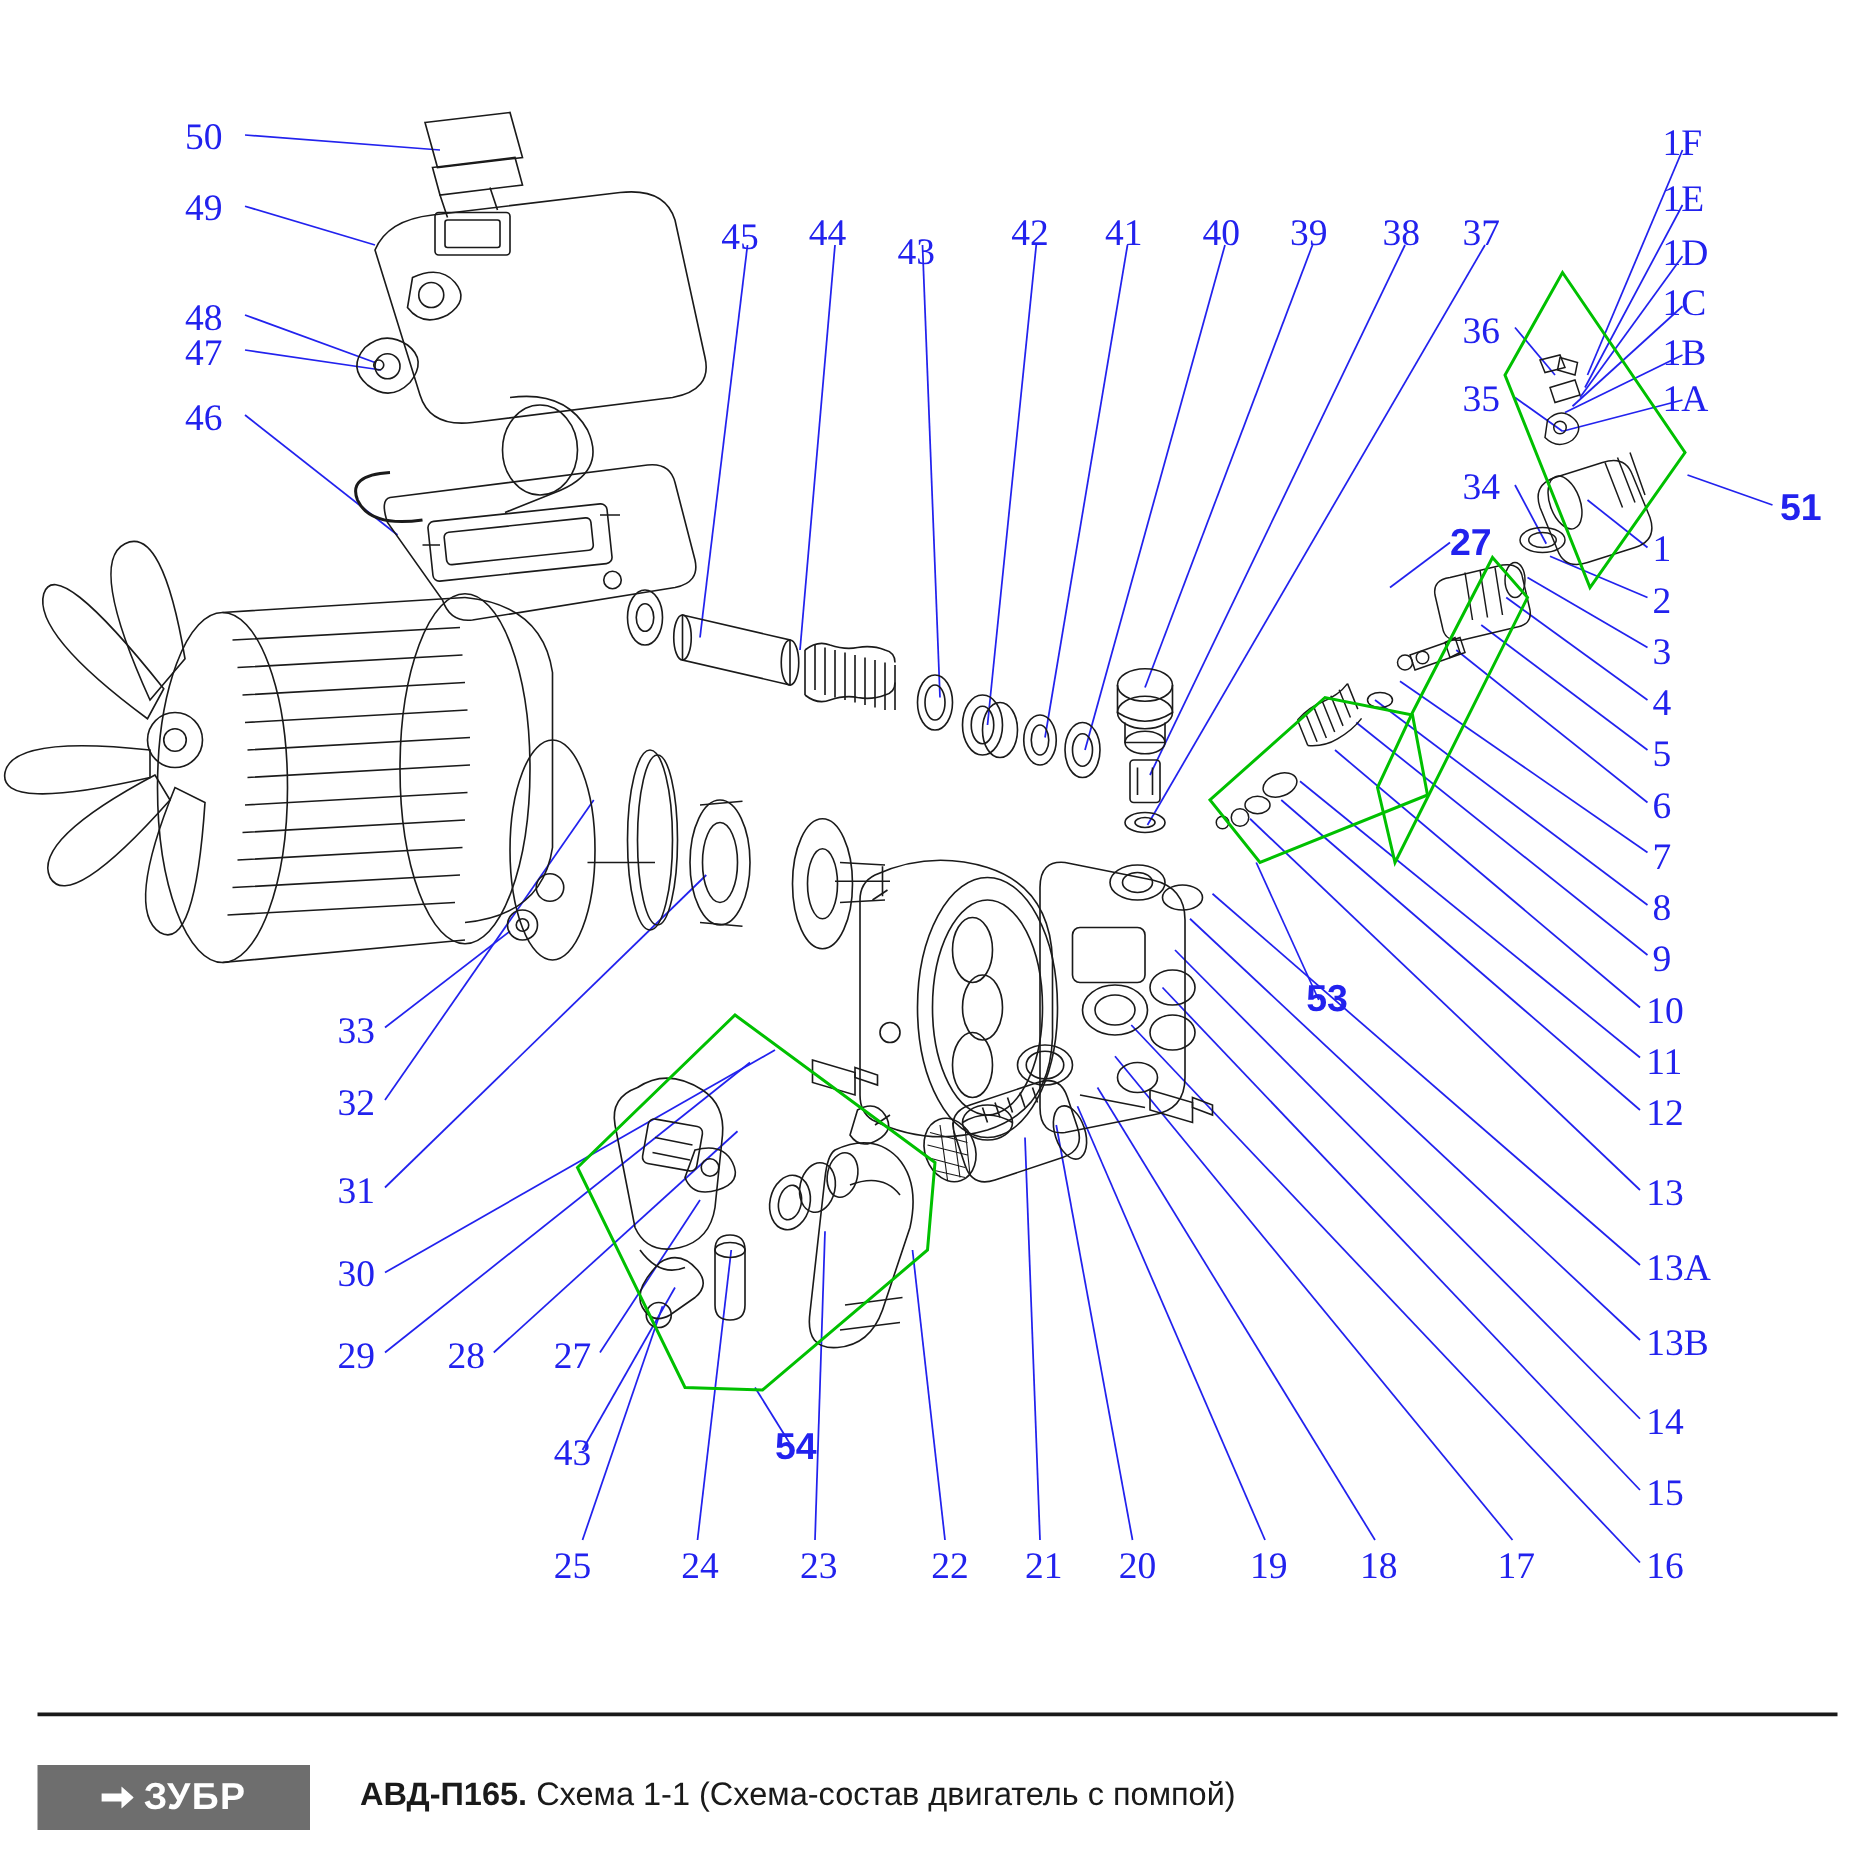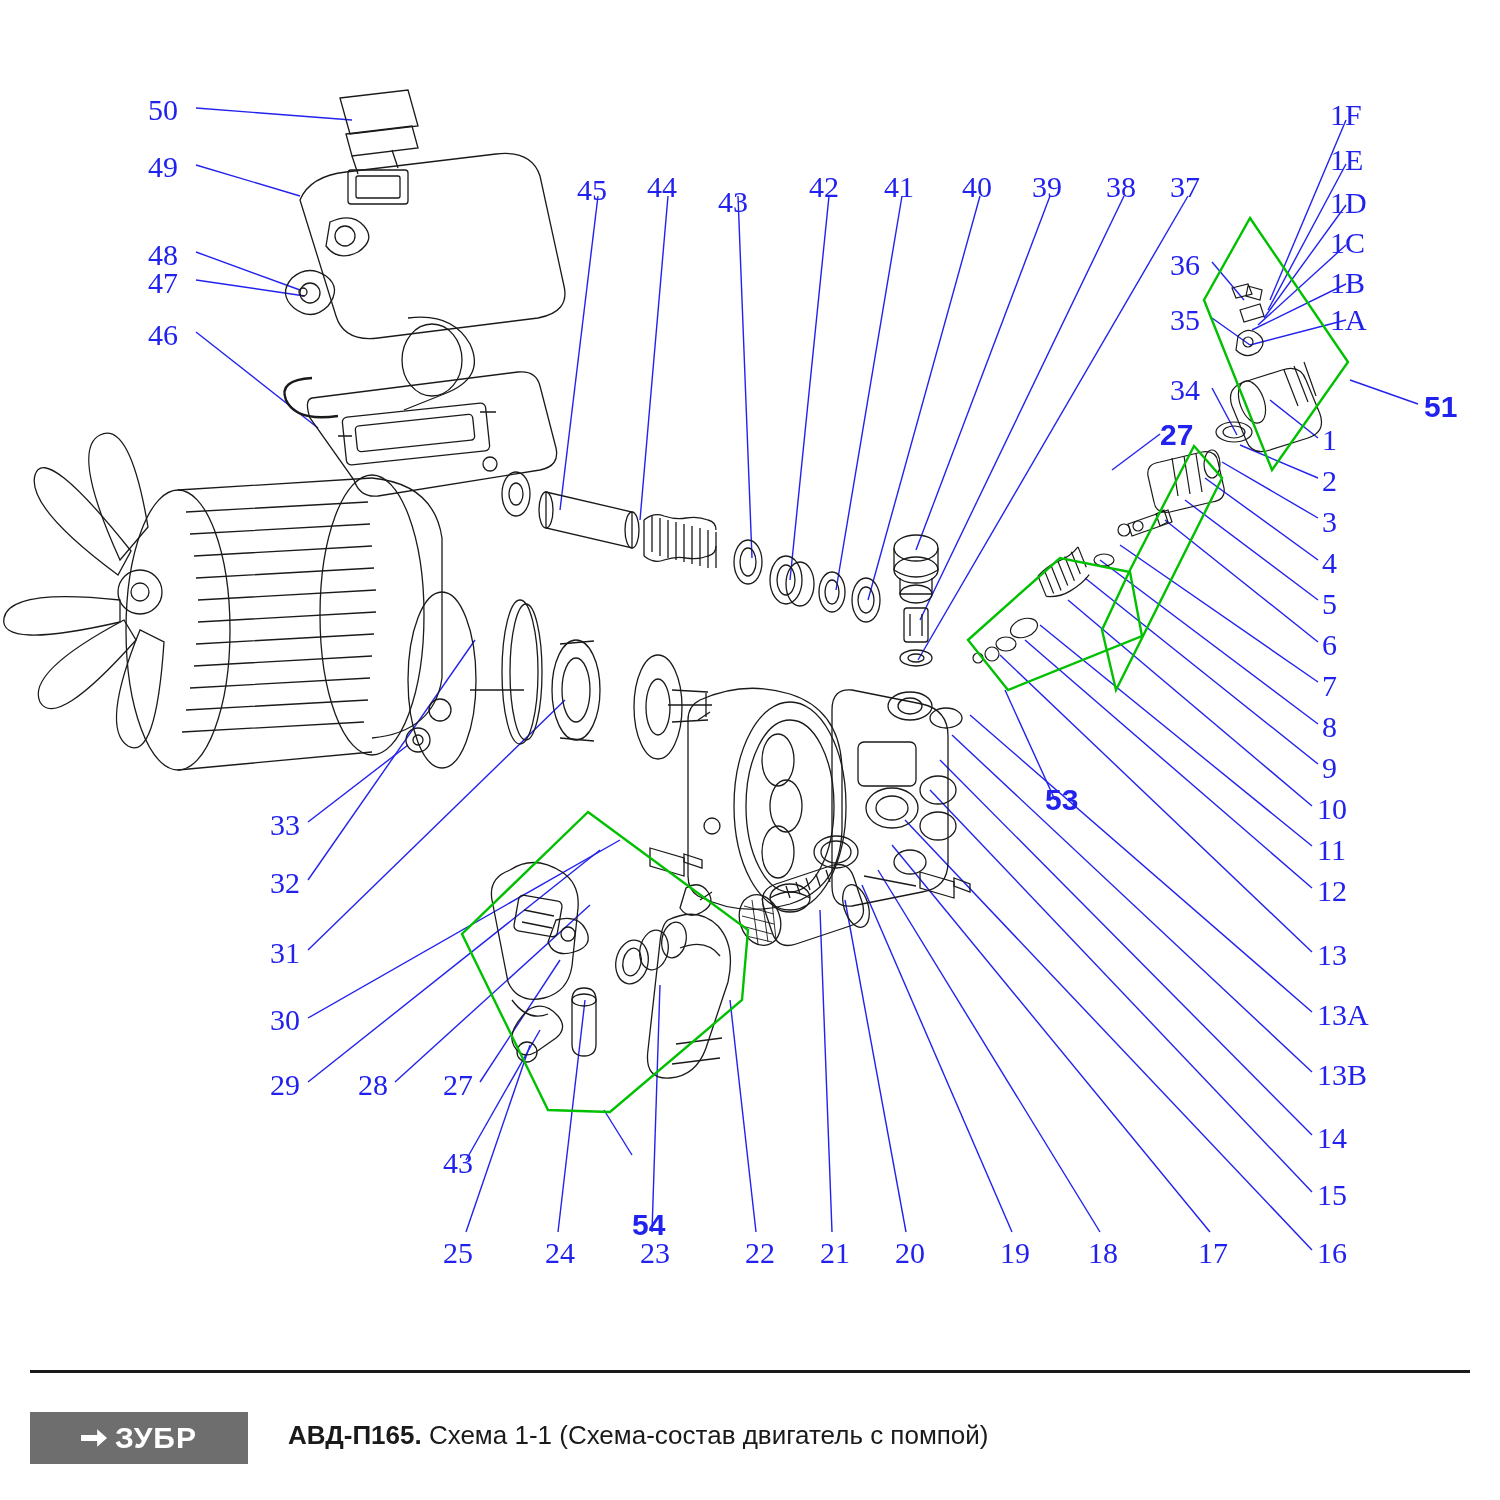--- a/index.html
+++ b/index.html
@@ -430,21 +430,21 @@
     <div class="callout" style="left: 1170px; top: 375px;">34</div>
     <div class="callout" style="left: 1330px; top: 100px;">1F</div>
     <div class="callout" style="left: 1330px; top: 145px;">1E</div>
     <div class="callout" style="left: 1330px; top: 188px; text-align: center;">1D</div>
     <div class="callout" style="left: 1330px; top: 228px;">1C</div>
     <div class="callout" style="left: 1330px; top: 268px;">1B</div>
     <div class="callout" style="left: 1330px; top: 305px;">1A</div>
     <div class="callout bold" style="left: 1424px; top: 392px;">51</div>
     <div class="callout bold" style="left: 1160px; top: 420px;">27</div>
     <div class="callout bold" style="left: 1045px; top: 785px;">53</div>
-    <div class="callout bold" style="left: 620px; top: 1210px; margin-left: 12px;">54</div>
+    <div class="callout bold" style="left: 620px; top: 1143px;">54</div>
     <div class="callout" style="left: 1322px; top: 425px;">1</div>
     <div class="callout" style="left: 1322px; top: 466px;">2</div>
     <div class="callout" style="left: 1322px; top: 507px;">3</div>
     <div class="callout" style="left: 1322px; top: 548px;">4</div>
     <div class="callout" style="left: 1322px; top: 589px;">5</div>
     <div class="callout" style="left: 1322px; top: 630px;">6</div>
     <div class="callout" style="left: 1322px; top: 671px;">7</div>
     <div class="callout" style="left: 1322px; top: 712px;">8</div>
     <div class="callout" style="left: 1322px; top: 753px;">9</div>
     <div class="callout" style="left: 1317px; top: 794px;">10</div>

